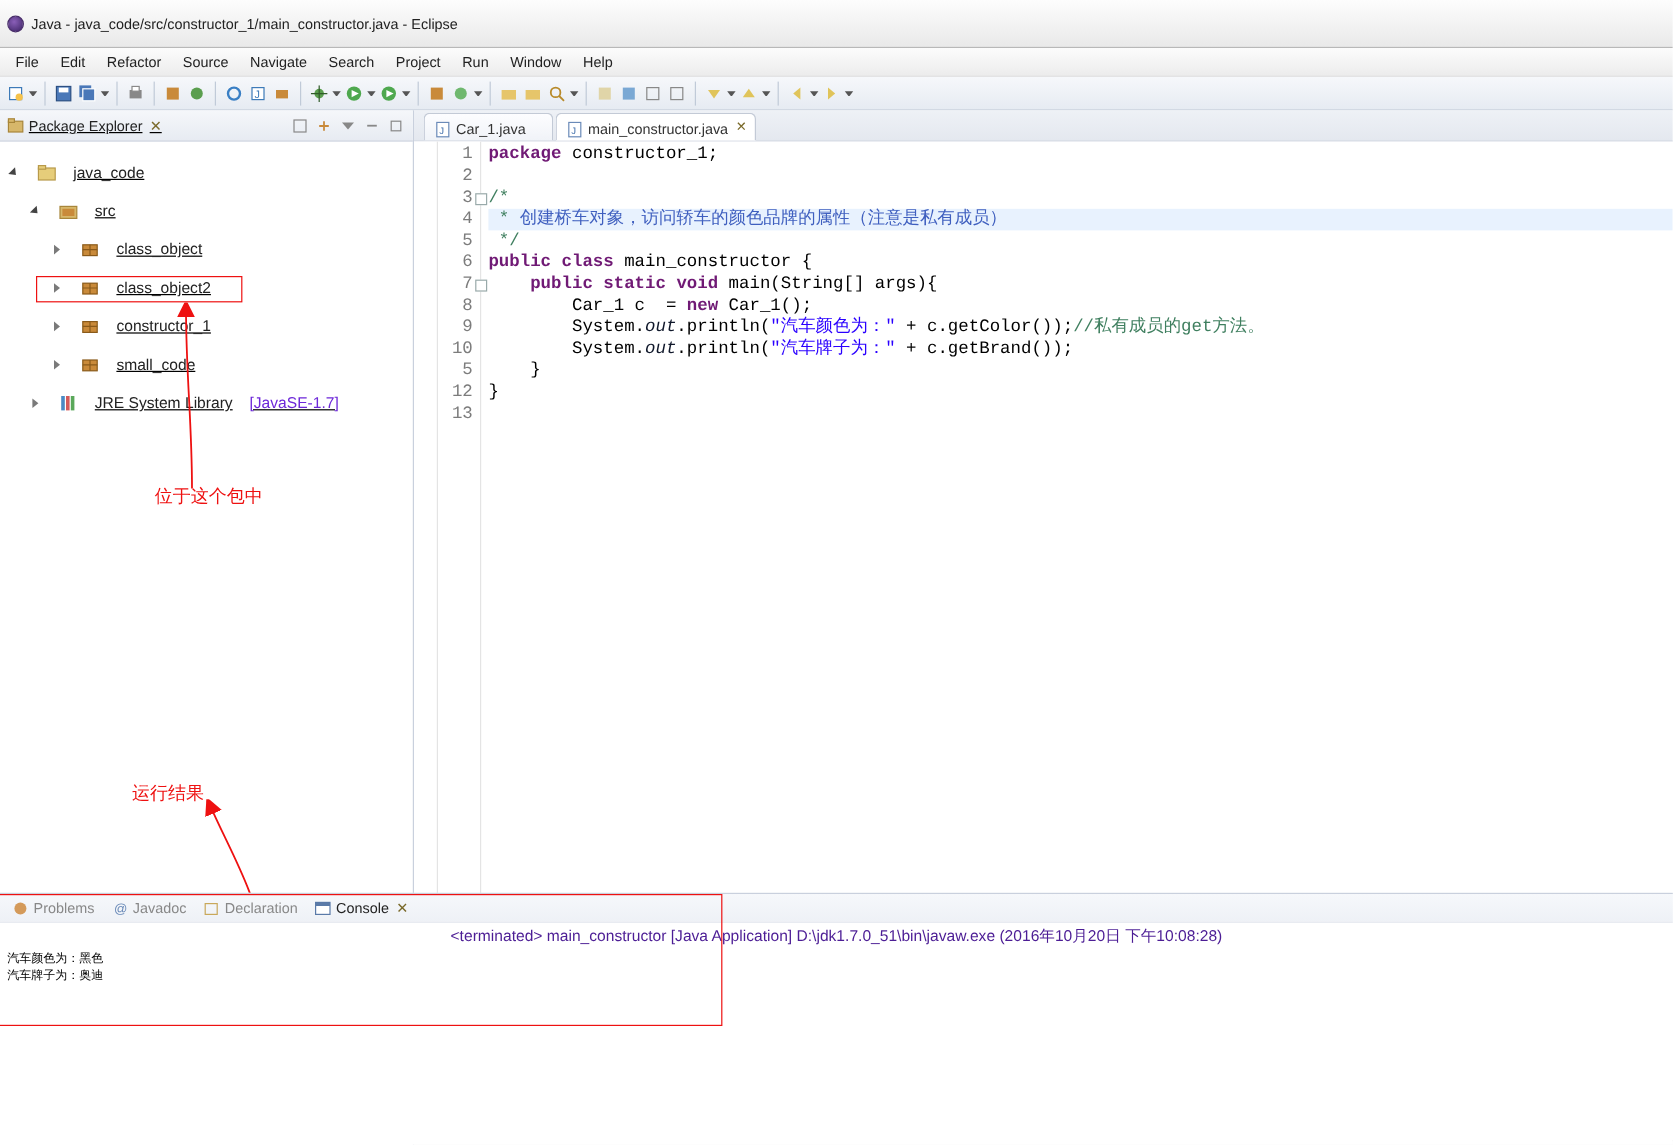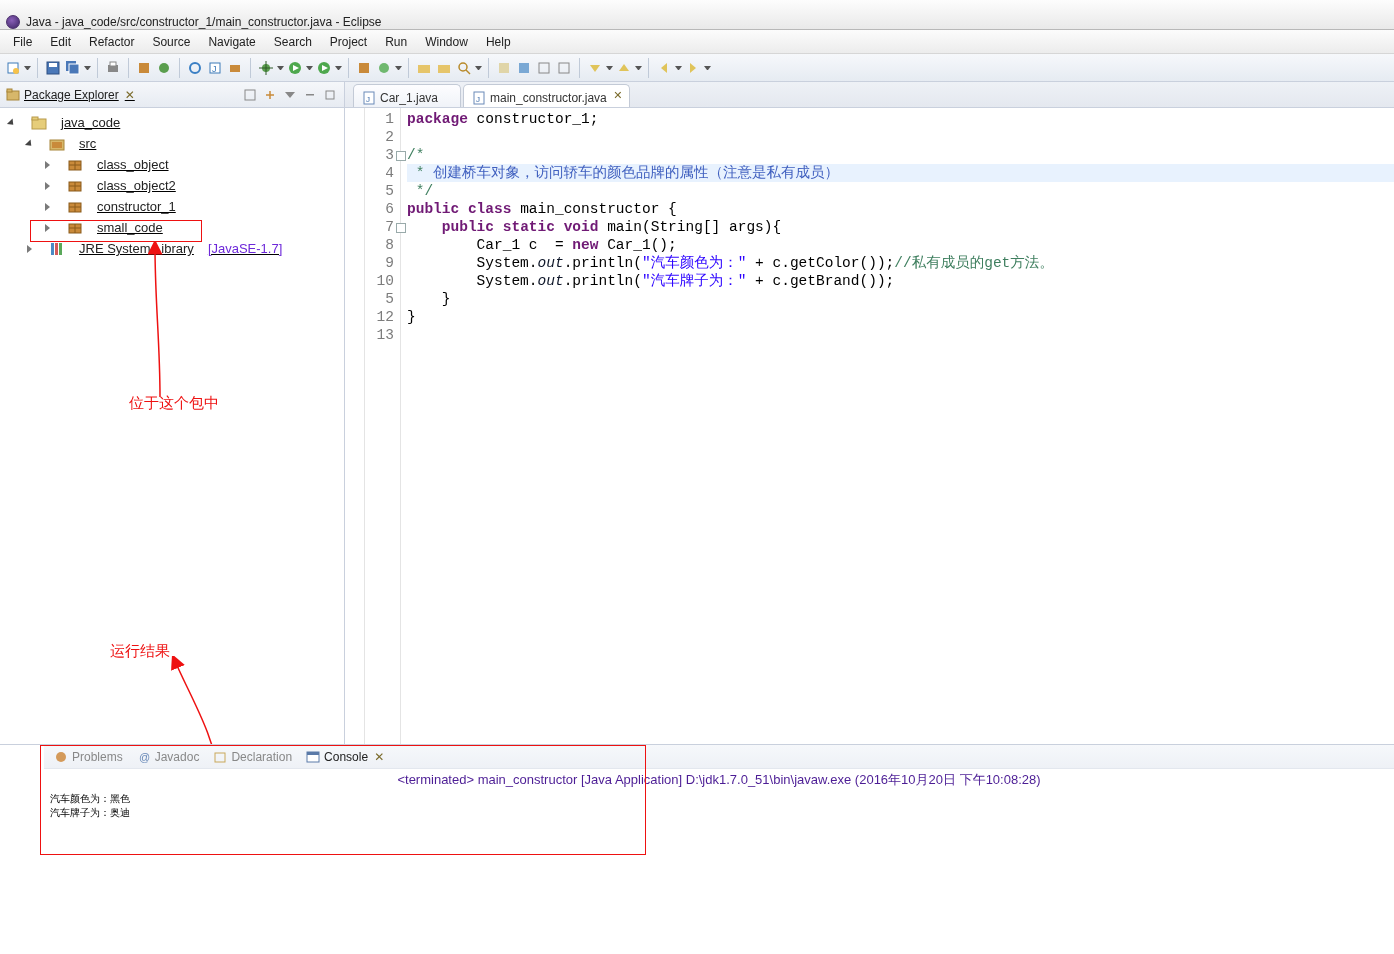--- a/index.html
+++ b/index.html
@@ -1,18 +1,18 @@
 <!DOCTYPE html>
 <html><head>
 <meta charset="utf-8">
 <style>
 * { box-sizing: border-box; margin: 0; padding: 0; }
 body { font-family: "Segoe UI", Tahoma, sans-serif; font-size: 12px; background: #fff; width: 1394px; height: 954px; overflow: hidden; }
 
-.title-bar { background: linear-gradient(#fdfdfd,#e9e9e9); border-bottom: 1px solid #b8b8b8; height: 30px; display: flex; align-items: flex-end; padding: 0 6px; gap: 6px; }
+.title-bar { background: linear-gradient(#fdfdfd,#e9e9e9); border-bottom: 1px solid #b8b8b8; height: 40px; display: flex; align-items: center; padding: 0 6px; gap: 6px; }
 .title-bar .icon { width: 14px; height: 14px; border-radius: 50%; background: radial-gradient(circle at 40% 35%,#8a5fb8,#3b2363); border:1px solid #4a2f6b; }
 .title-bar .title { color: #222; font-size: 12px; }
 
 .menu-bar { background: linear-gradient(#fcfcfc,#ececec); border-bottom: 1px solid #d6d6d6; height: 24px; display: flex; align-items: center; padding: 0 4px; }
 .menu-bar .item { padding: 3px 9px; cursor: default; color: #222; }
 
 .tool-bar { background: linear-gradient(#f6f8fb,#e6ebf2); border-bottom: 1px solid #c9d0dd; height: 28px; display: flex; align-items: center; padding: 0 4px; gap: 2px; }
 .tool-bar .tb { width: 18px; height: 18px; border:1px solid transparent; border-radius:2px; display:flex; align-items:center; justify-content:center; cursor:default; }
 .tool-bar .sep { width:1px; height:20px; background:#c0cad8; margin:0 4px; }
 .tool-bar .ddarrow { width:7px; display:inline-block; }
@@ -22,21 +22,21 @@
 .workspace { display:flex; height: calc(100% - 26px - 24px - 28px); }
 .left-pane { width: 345px; border-right: 1px solid #c9d0dd; display:flex; flex-direction:column;text-decoration:underline; }
 .view-header { height: 26px; background: linear-gradient(#f5f7fa,#e7ebf2); border-bottom:1px solid #c9d0dd; display:flex; align-items:center; padding: 0 6px; gap:4px; }
 .view-header .vt-icon { width:14px; height:14px; }
 .view-header .title { font-weight:normal; color:#222; }
 .view-header .x { font-family: Arial; color:#7a6a2a; margin-left:2px; }
 .view-header .spacer { flex:1; }
 .mini-btn { width:16px; height:16px; display:flex; align-items:center; justify-content:center; cursor:default; }
 
 .tree { padding: 4px 2px; font-size: 13px; color:#222; flex:1; overflow:auto; position:relative; }
-.tree .node { display:flex; align-items:center; gap:14px; height:21px; padding-left:4px; }
+.tree .node { display:flex; align-items:center; gap:14px; height:21px; padding-left:4px;margin-top:11px; }
 .tree .exp { width:11px; height:11px; display:flex; align-items:center; justify-content:center; }
 .tree .exp::before { content:""; display:block; border-top:4px solid transparent; border-bottom:4px solid transparent; border-left:5px solid #7a7a7a; }
 .tree .exp.open::before { transform: rotate(45deg); border-left-color:#444; }
 .tree .ticon { width:16px; height:16px; }
 .tree .grey { color:#6d28d9; }
 
 .redbox { position:absolute; border:1.5px solid #e11; pointer-events:none; }
 .redarrow { position:absolute; color:#e11; pointer-events:none; }
 
 .right-pane { flex:1; display:flex; flex-direction:column; min-width:0; }
@@ -52,21 +52,21 @@
 .code { flex:1; padding:2px 0 0 6px; white-space:pre; overflow:auto; line-height:18px; color:#000; }
 .hl-line { background:#e8f2fe; }
 .kw { color:#701a75; font-weight:bold; }
 .cm { color:#3f7f5f; }
 .cmtask { color:#3f5fbf; }
 .str { color:#2a00ff; }
 .fld { color:#0f172a; font-style:italic; }
 .scrollbar-h { height:18px; background:#f1f1f1; border-top:1px solid #dadada; display:flex; align-items:center; }
 .scrollbar-left-arrow, .scrollbar-right-arrow { width:18px; height:16px; display:flex; align-items:center; justify-content:center; }
 
-.bottom-pane { border-top:1px solid #c9d0dd; background:#fff;padding-left:44px; }
+.bottom-pane { border-top:1px solid #c9d0dd; background:#fff; }
 .bot-header { height:24px; display:flex; align-items:center; gap:14px; padding: 0 10px; background:linear-gradient(#f6f8fb,#eef1f6); border-bottom:1px solid #e3e7ee; }
 .bot-tab { display:flex; align-items:center; gap:4px; color:#888; font-size:12px; }
 .bot-tab.active { color:#222; }
 .bot-body { padding:2px 6px; font-size:13px; color:#222; font-family:"Segoe UI",sans-serif; position:relative; }
 .bot-body .status { color:#4c1d95; margin-bottom:3px;text-align:center; }
 .bot-body pre { font-family:Consolas,"Courier New",monospace; font-size:10px; color:#000; white-space:pre; }
 .bot-redbox { position:absolute; border:1.5px solid #e11; pointer-events:none; }
 </style>
 </head>
 <body>

